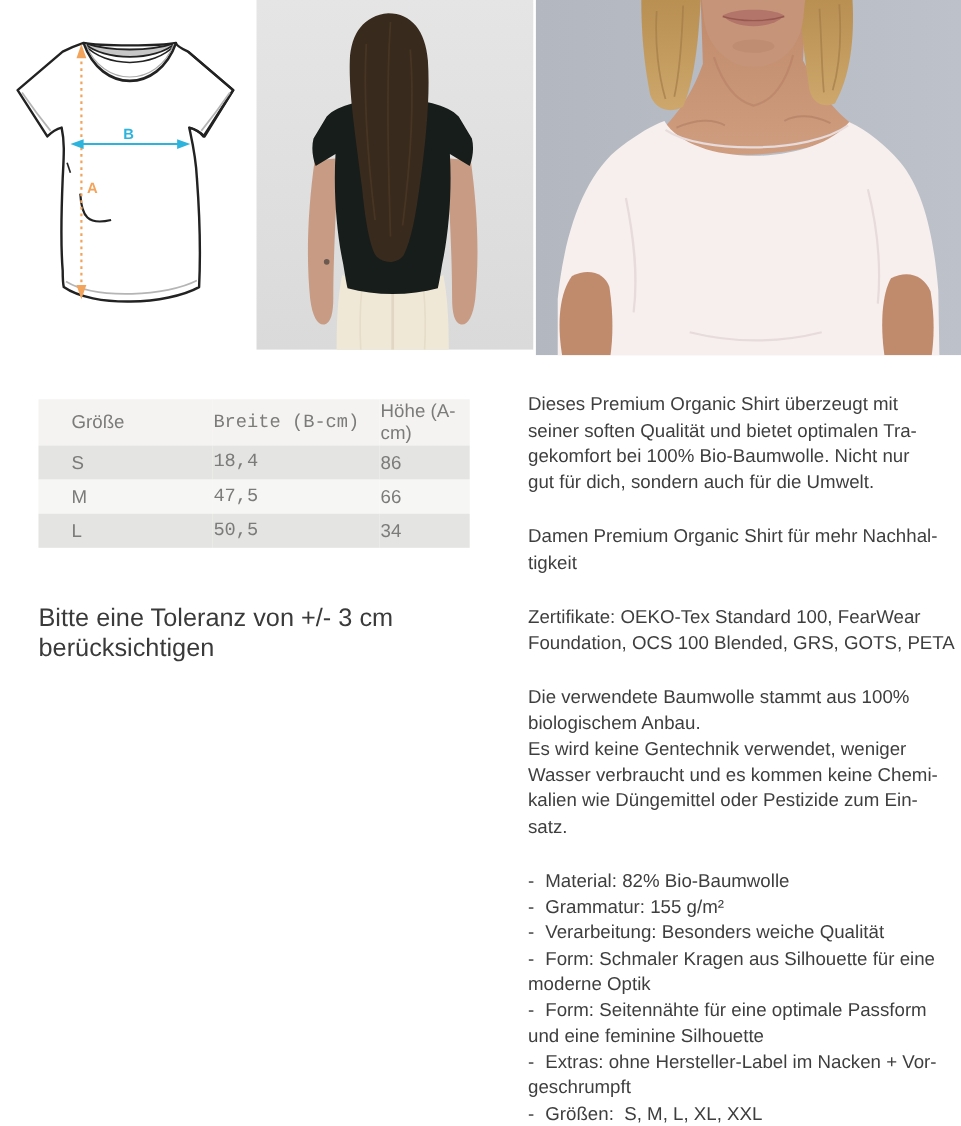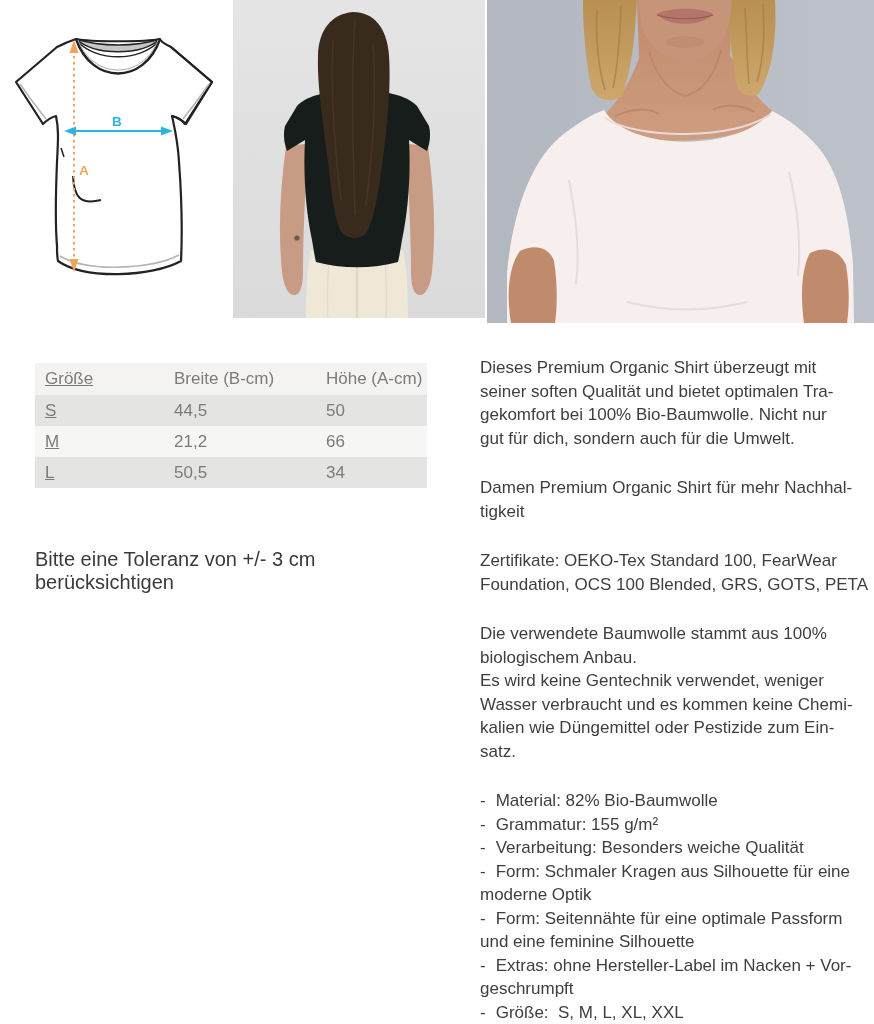--- a/index.html
+++ b/index.html
@@ -8,27 +8,27 @@
   .panel{position:absolute;top:0;}
   #diagram-panel{left:0;width:233px;height:310px;}
   #back-photo-panel{left:233px;width:252px;height:318px;}
   #front-photo-panel{left:487px;width:387px;height:323px;}
 
   
   #size-table-wrap{position:absolute;left:35px;top:363px;width:392px;}
   table.sizes{width:100%;border-collapse:collapse;font-size:17px;color:#7b7b79;}
   table.sizes th{font-weight:400;text-align:left;height:30px;background:#f4f3f1;color:#7b7b79;}
   table.sizes td{height:29px;}
-  table.sizes th.c1,table.sizes td.c1{width:127px;padding-left:10px;text-decoration:underline;}
-  table.sizes th.c2,table.sizes td.c2{width:150px;}
+  table.sizes th.c1,table.sizes td.c1{width:127px;padding-left:30px;}
+  table.sizes th.c2,table.sizes td.c2{width:150px;font-family:Liberation Mono, monospace;}
   table.sizes tr.odd td{background:#e4e4e2;}
   table.sizes tr.even td{background:#f6f6f4;}
 
   #tolerance-note{position:absolute;left:35px;top:548px;width:420px;
-                  font-size:20px;color:#3a3a3a;}
+                  font-size:23px;color:#3a3a3a;}
 
   
   #desc-col{position:absolute;left:480px;top:356px;width:400px;
             font-size:17px;line-height:23.5px;color:#3e3e3e;}
   #desc-col p{margin:0 0 26px 0;white-space:pre-line;}
   .bullet{white-space:pre-wrap;}
   .bullet .dash{margin-right:10px;}
 </style>
 </head>
 <body>
@@ -158,26 +158,26 @@
       <thead>
         <tr>
           <th class="c1">Größe</th>
           <th class="c2">Breite (B-cm)</th>
           <th class="c3">Höhe (A-cm)</th>
         </tr>
       </thead>
       <tbody id="size-table-body">
           <tr class="odd">
             <td class="c1">S</td>
-            <td class="c2">44,5</td>
-            <td class="c3">50</td>
+            <td class="c2">18,4</td>
+            <td class="c3">86</td>
           </tr>
           <tr class="even">
             <td class="c1">M</td>
-            <td class="c2">21,2</td>
+            <td class="c2">47,5</td>
             <td class="c3">66</td>
           </tr>
           <tr class="odd">
             <td class="c1">L</td>
             <td class="c2">50,5</td>
             <td class="c3">34</td>
           </tr>
         </tbody>
     </table>
   </div>
@@ -202,17 +202,17 @@
     <div id="bullet-list">
         <div class="bullet"><span class="dash">-</span><span>Material: 82% Bio-Baumwolle</span></div>
         <div class="bullet"><span class="dash">-</span><span>Grammatur: 155 g/m²</span></div>
         <div class="bullet"><span class="dash">-</span><span>Verarbeitung: Besonders weiche Qualität</span></div>
         <div class="bullet"><span class="dash">-</span><span>Form: Schmaler Kragen aus Silhouette für eine
 moderne Optik</span></div>
         <div class="bullet"><span class="dash">-</span><span>Form: Seitennähte für eine optimale Passform
 und eine feminine Silhouette</span></div>
         <div class="bullet"><span class="dash">-</span><span>Extras: ohne Hersteller-Label im Nacken + Vor-
 geschrumpft</span></div>
-        <div class="bullet"><span class="dash">-</span><span>Größe:  S, M, L, XL, XXL</span></div>
+        <div class="bullet"><span class="dash">-</span><span>Größen:  S, M, L, XL, XXL</span></div>
       </div>
   </div>
 
 </div>
 
 </body></html>

